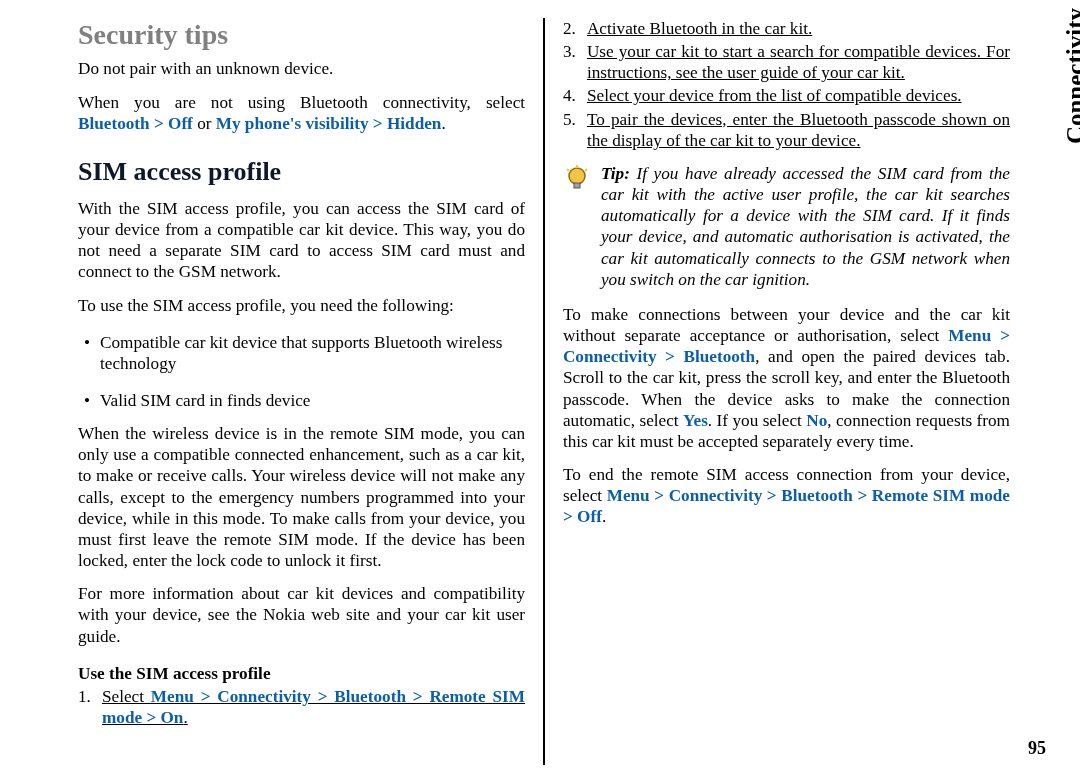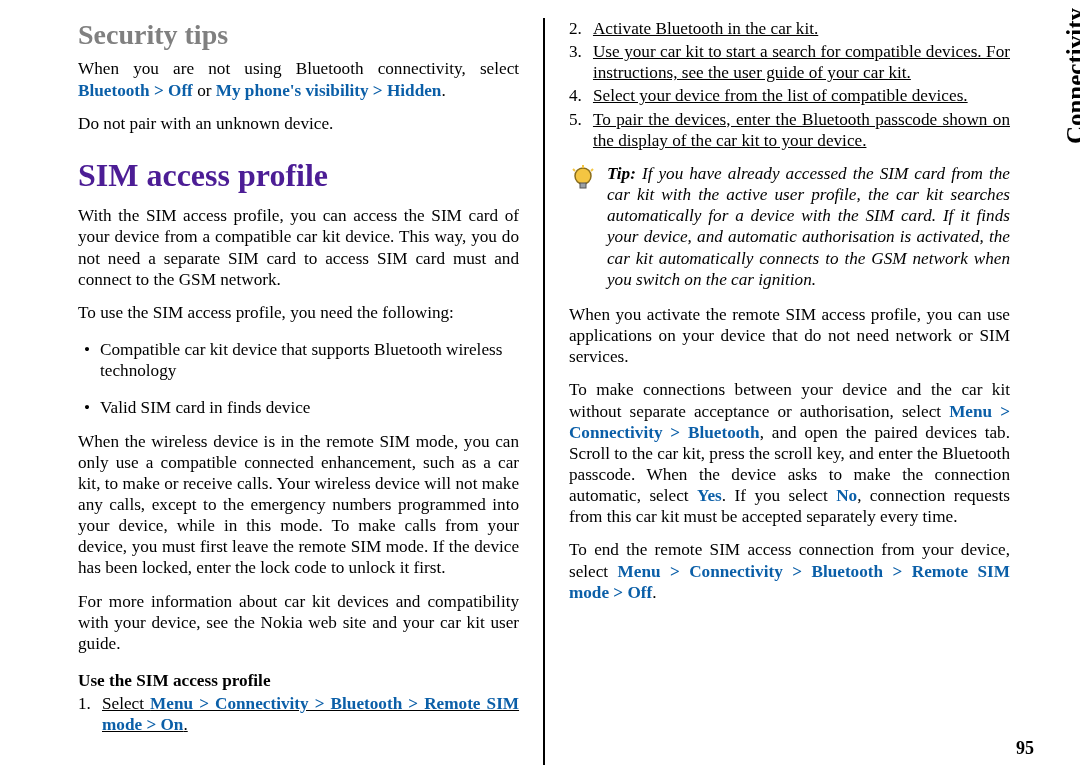--- a/index.html
+++ b/index.html
@@ -13,21 +13,21 @@
   }
   .page {
     position: relative;
     width: 1080px;
     height: 779px;
     box-sizing: border-box;
     padding: 18px 70px 14px 78px;
   }
   .columns {
     display: flex;
-    gap: 6px;
+    gap: 0;
     height: 100%;
   }
   .col {
     width: 464px;
     box-sizing: border-box;
     font-size: 17.2px;
     line-height: 1.23;
   }
   .divider {
     width: 2px;
@@ -35,23 +35,23 @@
     margin: 0 18px;
     align-self: stretch;
   }
   .h2 {
     font-size: 28px;
     font-weight: 700;
     color: #808080;
     margin: 0 0 6px 0;
   }
   .h1 {
-    font-size: 32px;
-    font-weight: 700;
-    color: #4c1d95;
+    font-size: 26px;
+    font-weight: 700;
+    color: #0f172a;
     margin: 22px 0 10px 0;
   }
   p {
     margin: 0 0 12px 0;
     text-align: justify;
   }
   .navpath {
     color: #0b5fa8;
     font-weight: 700;
   }
@@ -124,44 +124,44 @@
     transform: rotate(-90deg);
     transform-origin: right top;
     font-size: 25px;
     font-weight: 700;
     color: #000;
     width: 200px;
     text-align: right;
   }
   .pagenum {
     position: absolute;
-    right: 46px;
+    right: 34px;
     bottom: 20px;
     font-size: 18px;
     font-weight: 700;
   }
 </style>
 </head>
 <body>
 
 <div class="page">
 
   <div class="sidetab">Connectivity</div>
 
   <div class="columns">
 
     <div class="col">
 
       <div class="h2">Security tips</div>
 
+      <p>Do not pair with an unknown device.</p>
+
       <p>
         <span>When you are not using Bluetooth connectivity, select </span><span class="navpath">Bluetooth  &gt;  Off</span><span> or </span><span class="navpath">My phone's visibility  &gt;  Hidden</span><span>.</span>
       </p>
-
-      <p>Do not pair with an unknown device.</p>
 
       <div class="h1">SIM access profile</div>
 
       <p>With the SIM access profile, you can access the SIM card of your device from a compatible car kit device. This way, you do not need a separate SIM card to access SIM card must and connect to the GSM network.</p>
 
       <p style="margin-bottom:4px">To use the SIM access profile, you need the following:</p>
 
       <ul class="bullets">
         <li>Compatible car kit device that supports Bluetooth wireless technology</li>
         <li>Valid SIM card in finds device</li>
@@ -199,21 +199,20 @@
             <line x1="12" y1="0" x2="12" y2="3" stroke="#f4c542" stroke-width="2"></line>
             <line x1="2" y1="4" x2="4" y2="6" stroke="#f4c542" stroke-width="2"></line>
             <line x1="22" y1="4" x2="20" y2="6" stroke="#f4c542" stroke-width="2"></line>
           </svg>
         </div>
         <div class="tip-body">
           <strong class="ui">Tip: </strong><span>If you have already accessed the SIM card from the car kit with the active user profile, the car kit searches automatically for a device with the SIM card. If it finds your device, and automatic authorisation is activated, the car kit automatically connects to the GSM network when you switch on the car ignition.</span>
         </div>
       </div>
 
-      <p>When you activate the remote SIM access profile, you can use applications on your device that do not need network or SIM services.</p>
 
       <p>
         <span>To make connections between your device and the car kit without separate acceptance or authorisation, select </span><span class="navpath">Menu  &gt;  Connectivity  &gt;  Bluetooth</span><span>, and open the paired devices tab. Scroll to the car kit, press the scroll key, and enter the Bluetooth passcode. When the device asks to make the connection automatic, select </span><span class="navpath">Yes</span><span>. If you select </span><span class="navpath">No</span><span>, connection requests from this car kit must be accepted separately every time.</span>
       </p>
 
       <p>
         <span>To end the remote SIM access connection from your device, select </span><span class="navpath">Menu  &gt;  Connectivity  &gt;  Bluetooth  &gt;  Remote SIM mode  &gt;  Off</span><span>.</span>
       </p>
 
     </div>

